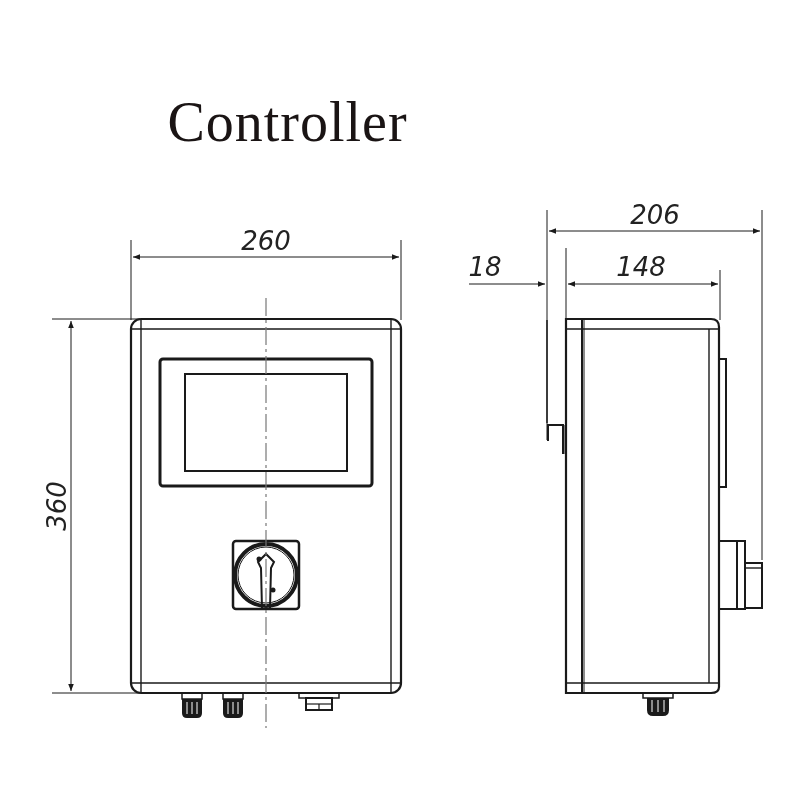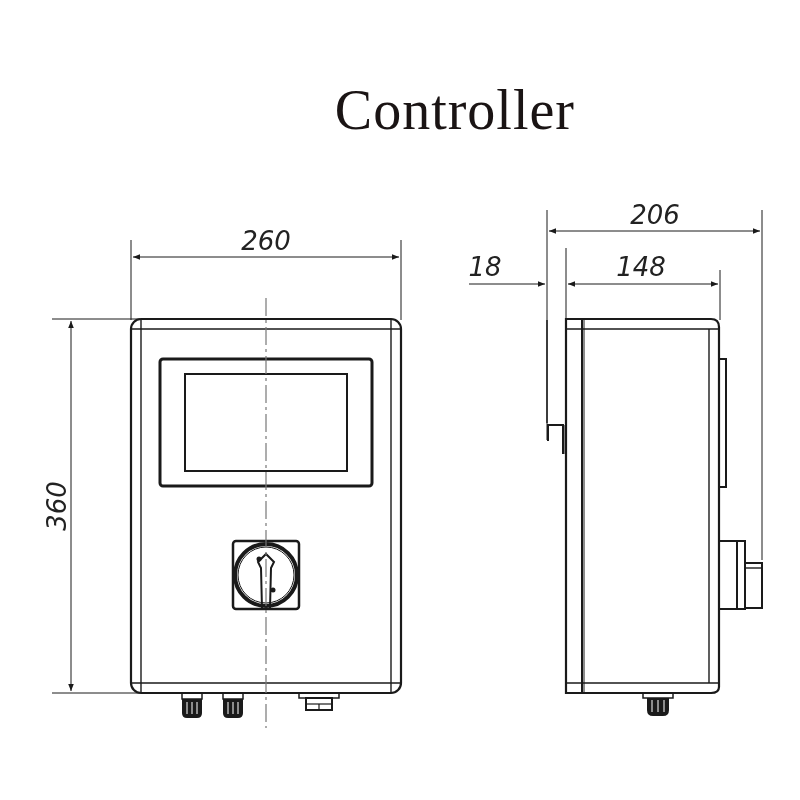--- a/index.html
+++ b/index.html
@@ -1,18 +1,18 @@
 <!DOCTYPE html>
 <html><head>
   <meta charset="utf-8">
   <style>
     html, body { margin: 0; padding: 0; background: #ffffff; }
     body { width: 800px; height: 800px; position: relative; overflow: hidden; }
     .title {
-      position: absolute; left: 0; top: 78px; width: 575px; text-align: right;
+      position: absolute; left: 0; top: 90px; width: 575px; text-align: center;
       font-family: "Liberation Serif", "DejaVu Serif", serif;
       font-size: 56px; color: #1a1414; letter-spacing: 1px;
     }
     svg.drawing { position: absolute; left: 0; top: 0; }
     .dim-text {
       font-family: "DejaVu Sans", "Liberation Sans", sans-serif;
       font-style: italic; font-size: 26px; fill: #222; font-weight: 300;
     }
   </style>
 </head>

